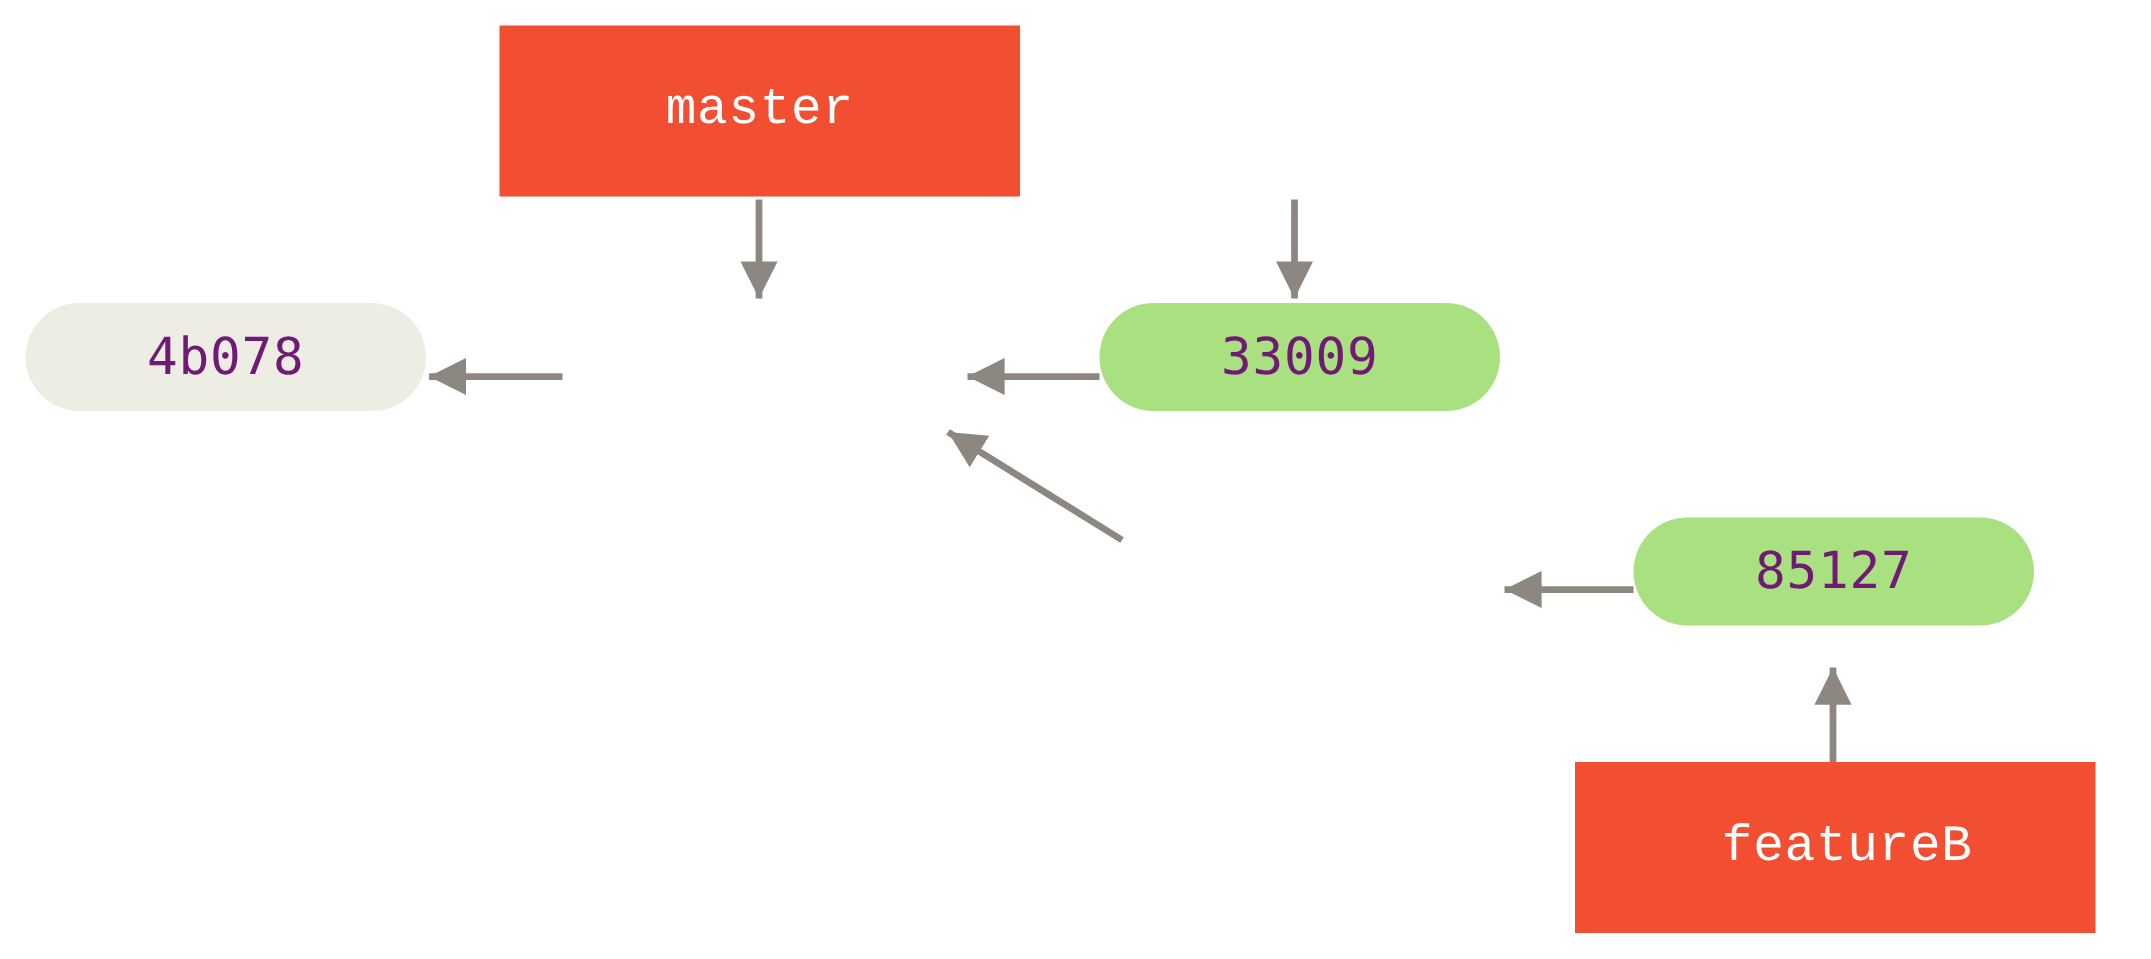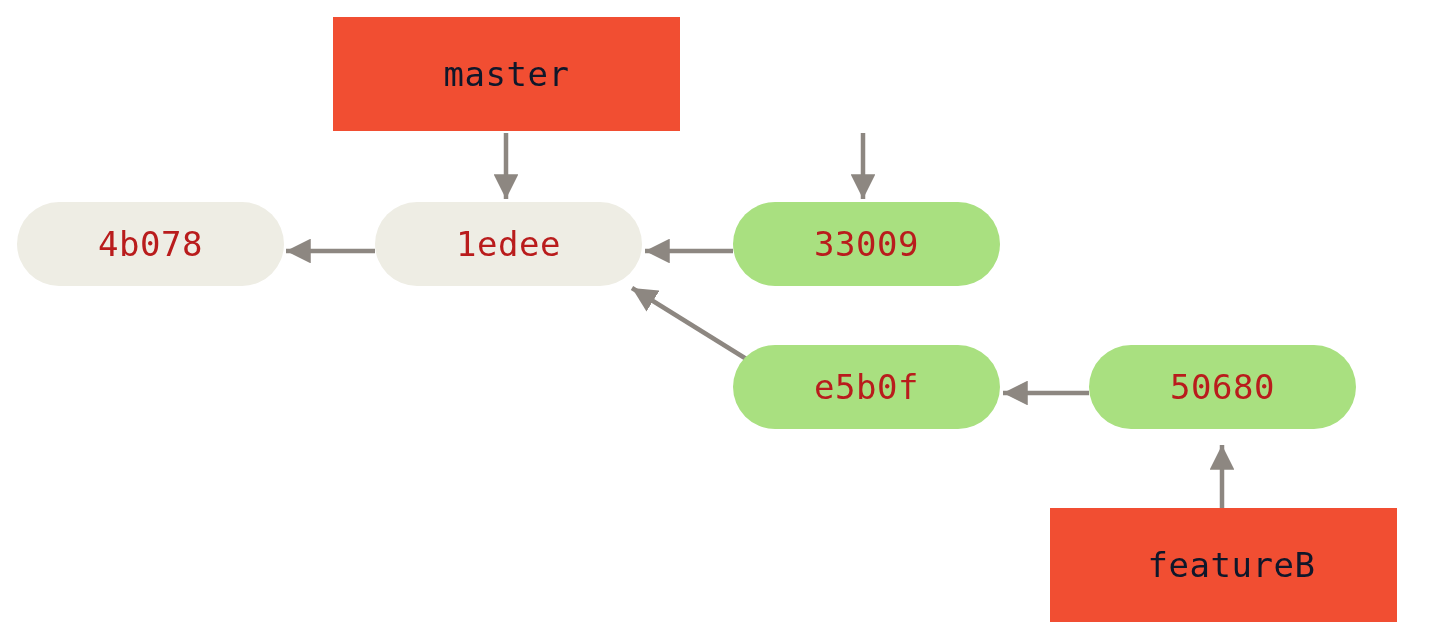--- a/index.html
+++ b/index.html
@@ -33,27 +33,28 @@
     align-items: center;
     justify-content: center;
     font-size: 34px;
     letter-spacing: 0.5px;
     box-sizing: border-box;
   }
   .branch {
     width: 347px;
     height: 114px;
     background: #F14E32;
-    color: #0f172a;
+    color: #ffffff;
+    font-family: Liberation Mono, monospace;
   }
   .commit {
     width: 267px;
-    height: 84px;
+    height: 72px;
     border-radius: 48.5px;
-    color: #b91c1c;
+    color: #701a75;
   }
   .commit.shared {
     background: #EEEDE4;
   }
   .commit.feature {
     background: #A9E080;
   }
 </style>
 </head>
 <body>
@@ -78,26 +79,20 @@
   <div class="node branch" style="left:333px; top:17px;">
     <span>master</span>
   </div>
   <div class="node branch" style="left:1050px; top:508px;padding-left:16px;">
     <span>featureB</span>
   </div>
 
   <div class="node commit shared" style="left:17px; top:202px;">
     <span>4b078</span>
   </div>
-  <div class="node commit shared" style="left:375px; top:202px;">
-    <span>1edee</span>
-  </div>
   <div class="node commit feature" style="left:733px; top:202px;text-align:center;">
     <span>33009</span>
   </div>
-  <div class="node commit feature" style="left:733px; top:345px;">
-    <span>e5b0f</span>
-  </div>
   <div class="node commit feature" style="left:1089px; top:345px;">
-    <span>50680</span>
+    <span>85127</span>
   </div>
 
 </div>
 
 </body></html>

